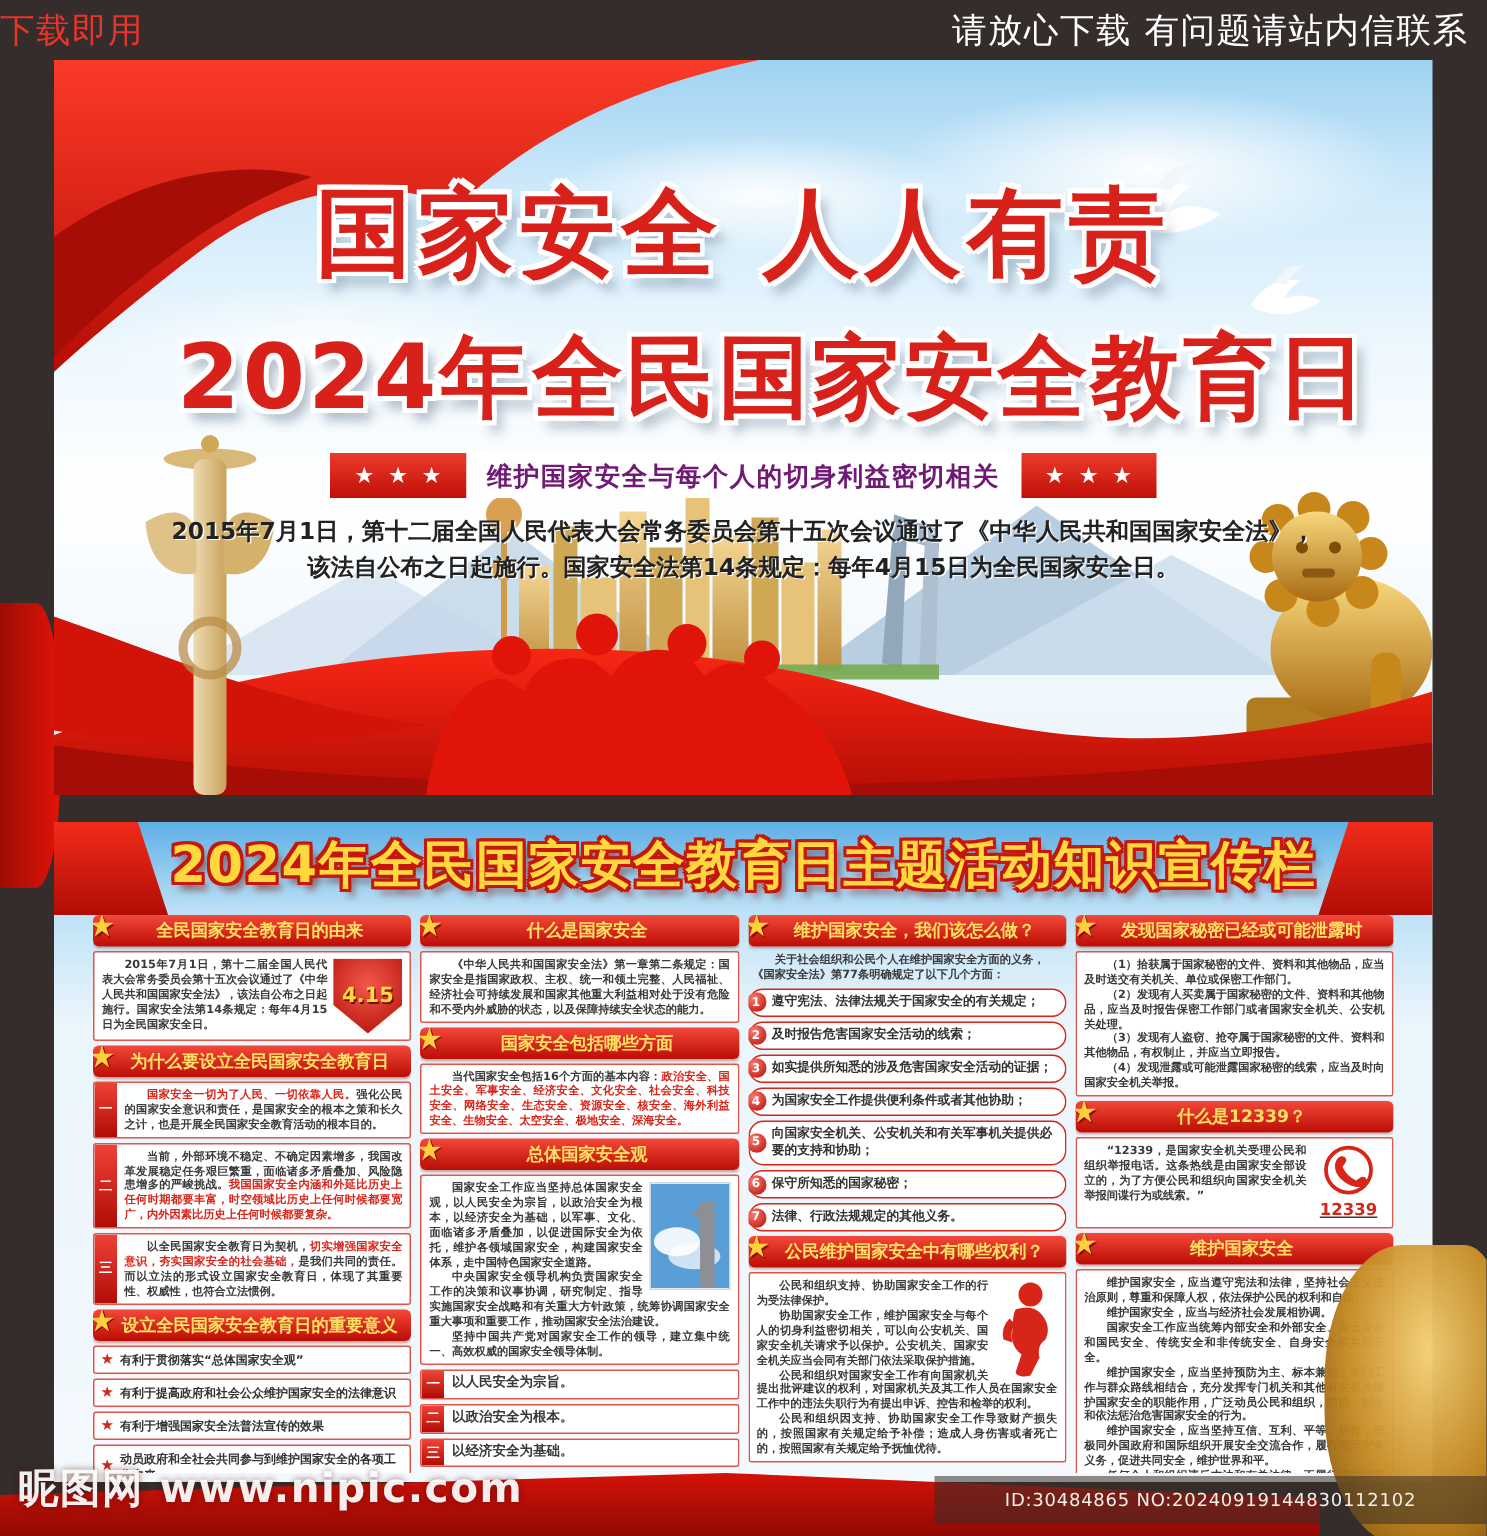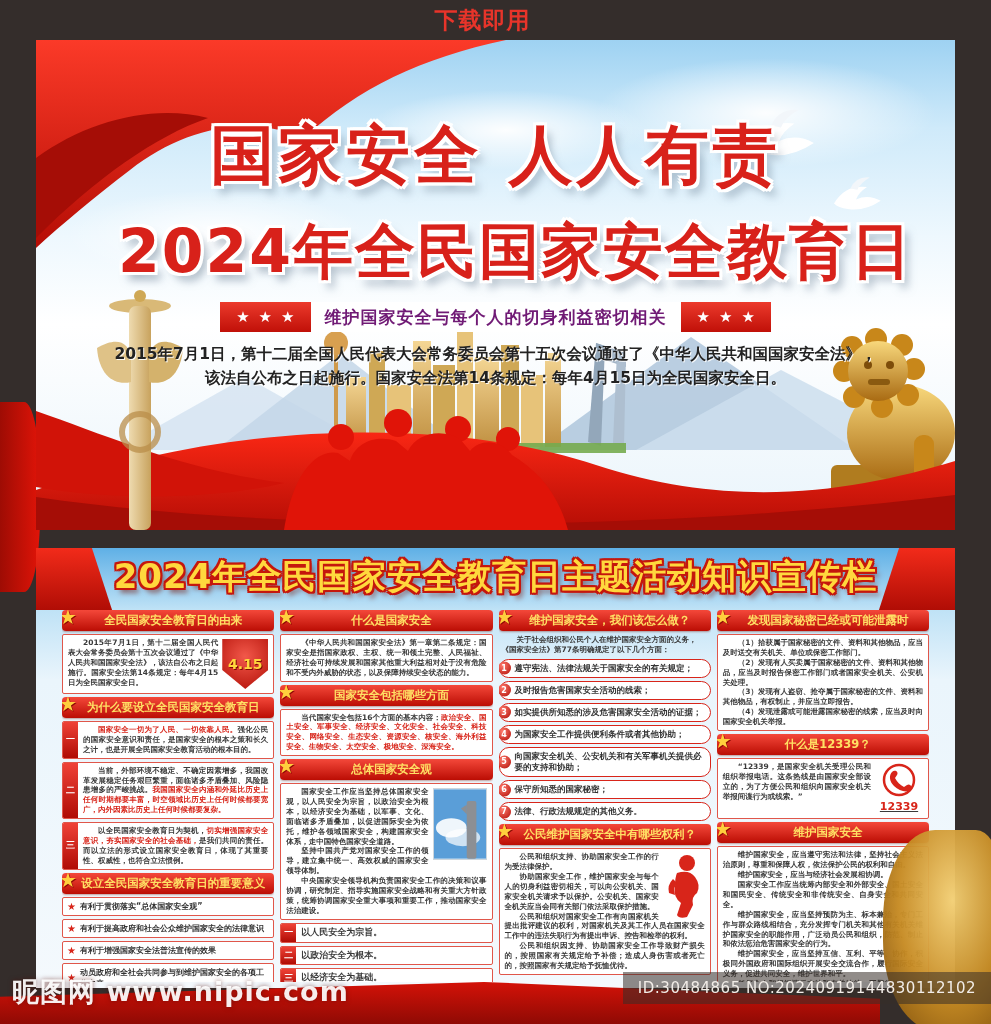--- a/index.html
+++ b/index.html
@@ -1,21 +1,21 @@
 <!DOCTYPE html>
 <html><head>
 <meta charset="utf-8">
 <style>
   html,body{margin:0;padding:0;width:991px;height:1024px;overflow:hidden;
     background:#342d2b;font-family:"DejaVu Sans",sans-serif;position:relative;}
   *{box-sizing:border-box;}
 
   
   .topbar{position:absolute;top:0;left:0;right:0;height:40px;display:flex;align-items:center;
-    justify-content:center;padding-right:12px;font-weight:bold;font-size:23px;letter-spacing:1px;z-index:6;}
+    justify-content:space-between;padding-right:12px;font-weight:normal;font-size:23px;letter-spacing:1px;z-index:6;}
   .topbar .hl{color:#e8342a;margin-right:14px;}
   .topbar .msg{color:#ffffff;}
 
   
   .board-top{position:absolute;left:36px;top:40px;width:919px;height:490px;overflow:hidden;z-index:2;
     background:linear-gradient(180deg,#9ed2f2 0%,#cfeafa 18%,#eef8fe 40%,#ffffff 58%,#e9f4fb 100%);}
   .cloud{position:absolute;border-radius:50%;
     background:radial-gradient(closest-side,rgba(255,255,255,.95),rgba(255,255,255,0));}
   .flag-tl{position:absolute;left:0;top:0;}
   .dove{position:absolute;}
@@ -98,29 +98,30 @@
   .frame-red-left{position:absolute;left:0;top:402px;width:40px;height:190px;z-index:1;
     background:linear-gradient(90deg,#9e0c04,#e01408);border-radius:0 40% 40% 0;}
   .bottom-red{position:absolute;left:0;bottom:0;width:880px;height:42px;z-index:3;
     background:linear-gradient(180deg,#d41208,#8f0a04);
     clip-path:polygon(0 35%,55% 0,100% 40%,100% 100%,0 100%);}
   .bottom-lion{position:absolute;right:-8px;bottom:-6px;width:116px;height:200px;z-index:3;
     background:radial-gradient(ellipse at 60% 35%,#f3cf74 0%,#c68a22 55%,#7d4d0a 100%);
     border-radius:45% 20% 10% 45%;opacity:.96;}
   .wm-left{position:absolute;left:12px;bottom:14px;z-index:5;color:rgba(255,255,255,.93);
     font-size:27px;font-weight:bold;letter-spacing:1px;text-shadow:0 0 5px rgba(80,10,5,.6);}
-  .wm-right{position:absolute;right:0;bottom:20px;z-index:5;width:368px;height:32px;
-    background:rgba(55,45,40,.55);color:#f2ede8;font-size:15px;display:flex;
+  .wm-right{position:absolute;right:0;bottom:8px;z-index:5;width:368px;height:32px;
+    background:rgba(55,45,40,.55);color:#f2ede8;font-size:12px;display:flex;
     align-items:center;justify-content:center;letter-spacing:.5px;}
 </style>
 </head>
 <body>
 
 <div class="topbar">
   <span class="hl">下载即用</span>
+  <span class="msg">请放心下载 有问题请站内信联系</span>
 </div>
 
 <div class="board-top">
   <div class="cloud" style="left:560px;top:18px;width:340px;height:110px;"></div>
   <div class="cloud" style="left:30px;top:150px;width:300px;height:90px;"></div>
   <div class="cloud" style="left:330px;top:50px;width:280px;height:80px;"></div>
 
   <svg class="flag-tl" width="470" height="215" viewBox="0 0 470 215">
     <defs>
         <linearGradient id="gfr" x1="0" y1="0" x2="0" y2="1">
@@ -339,22 +340,22 @@
       </div>
       <div class="box">
         <svg class="statue" viewBox="0 0 54 72">
           <rect width="54" height="72" fill="#5a9ed8"></rect>
           <ellipse cx="18" cy="40" rx="16" ry="10" fill="#fff" opacity=".9"></ellipse>
           <ellipse cx="30" cy="50" rx="18" ry="9" fill="#fff" opacity=".7"></ellipse>
           <rect x="34" y="12" width="10" height="60" rx="2" fill="#8c8f94"></rect>
           <path d="M34,16 l-6,4 l6,6 z" fill="#8c8f94"></path>
         </svg>
         <p class="para">国家安全工作应当坚持总体国家安全观，以人民安全为宗旨，以政治安全为根本，以经济安全为基础，以军事、文化、面临诸多矛盾叠加，以促进国际安全为依托，维护各领域国家安全，构建国家安全体系，走中国特色国家安全道路。</p>
+        <p class="para">中央国家安全领导机构负责国家安全工作的决策和议事协调，研究制定、指导实施国家安全战略和有关重大方针政策，统筹协调国家安全重大事项和重要工作，推动国家安全法治建设。</p>
         <p class="para">坚持中国共产党对国家安全工作的领导，建立集中统一、高效权威的国家安全领导体制。</p>
-        <p class="para">中央国家安全领导机构负责国家安全工作的决策和议事协调，研究制定、指导实施国家安全战略和有关重大方针政策，统筹协调国家安全重大事项和重要工作，推动国家安全法治建设。</p>
       </div>
 
       <div class="numrow">
         <div class="numtab">一</div>
         <div class="numbody center">以人民安全为宗旨。</div>
       </div>
       <div class="numrow">
         <div class="numtab">二</div>
         <div class="numbody center">以政治安全为根本。</div>
       </div>

